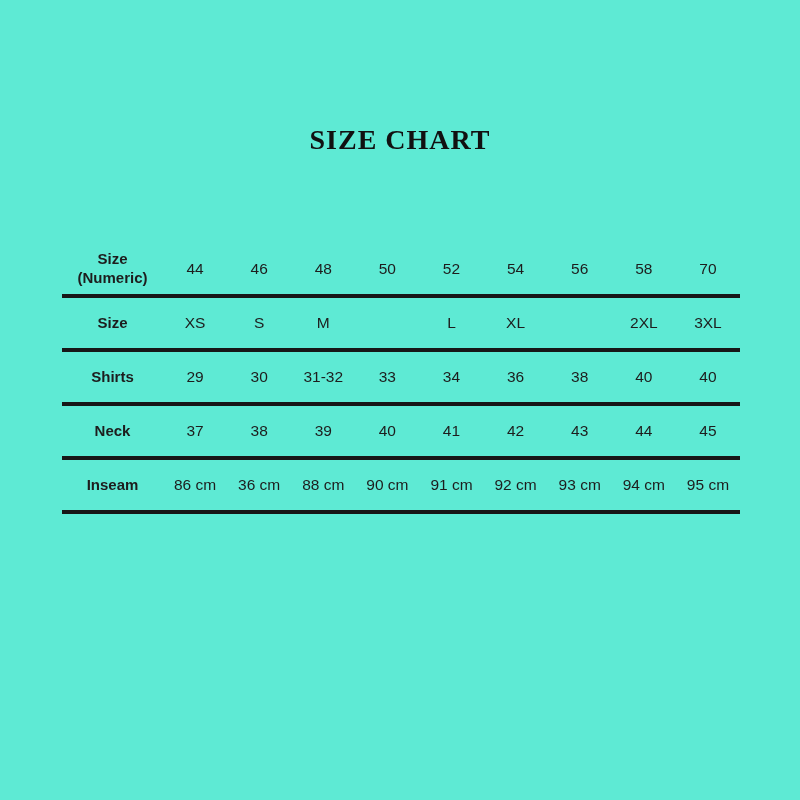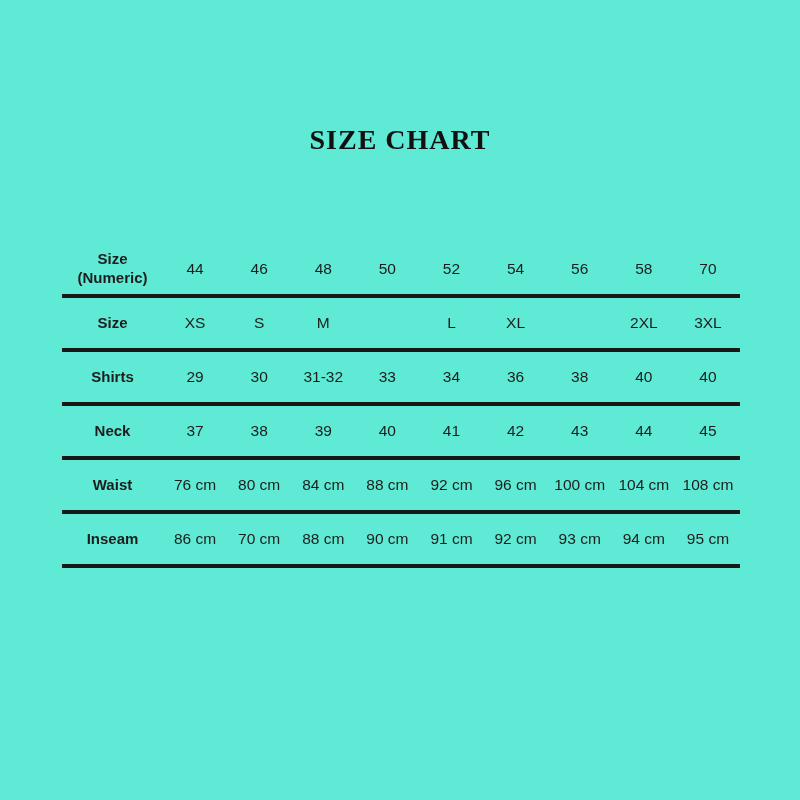--- a/index.html
+++ b/index.html
@@ -113,35 +113,23 @@
           <td>38</td>
           <td>39</td>
           <td>40</td>
           <td>41</td>
           <td>42</td>
           <td>43</td>
           <td>44</td>
           <td>45</td>
         </tr>
         <tr>
-          <th>Waist</th>
-          <td>76 cm</td>
-          <td>80 cm</td>
-          <td>84 cm</td>
-          <td>88 cm</td>
-          <td>92 cm</td>
-          <td>96 cm</td>
-          <td>100 cm</td>
-          <td>104 cm</td>
-          <td>108 cm</td>
-        </tr>
-        <tr>
           <th>Inseam</th>
           <td>86 cm</td>
-          <td>70 cm</td>
+          <td>36 cm</td>
           <td>88 cm</td>
           <td>90 cm</td>
           <td>91 cm</td>
           <td>92 cm</td>
           <td>93 cm</td>
           <td>94 cm</td>
           <td>95 cm</td>
         </tr>
       </tbody>
   </table>

